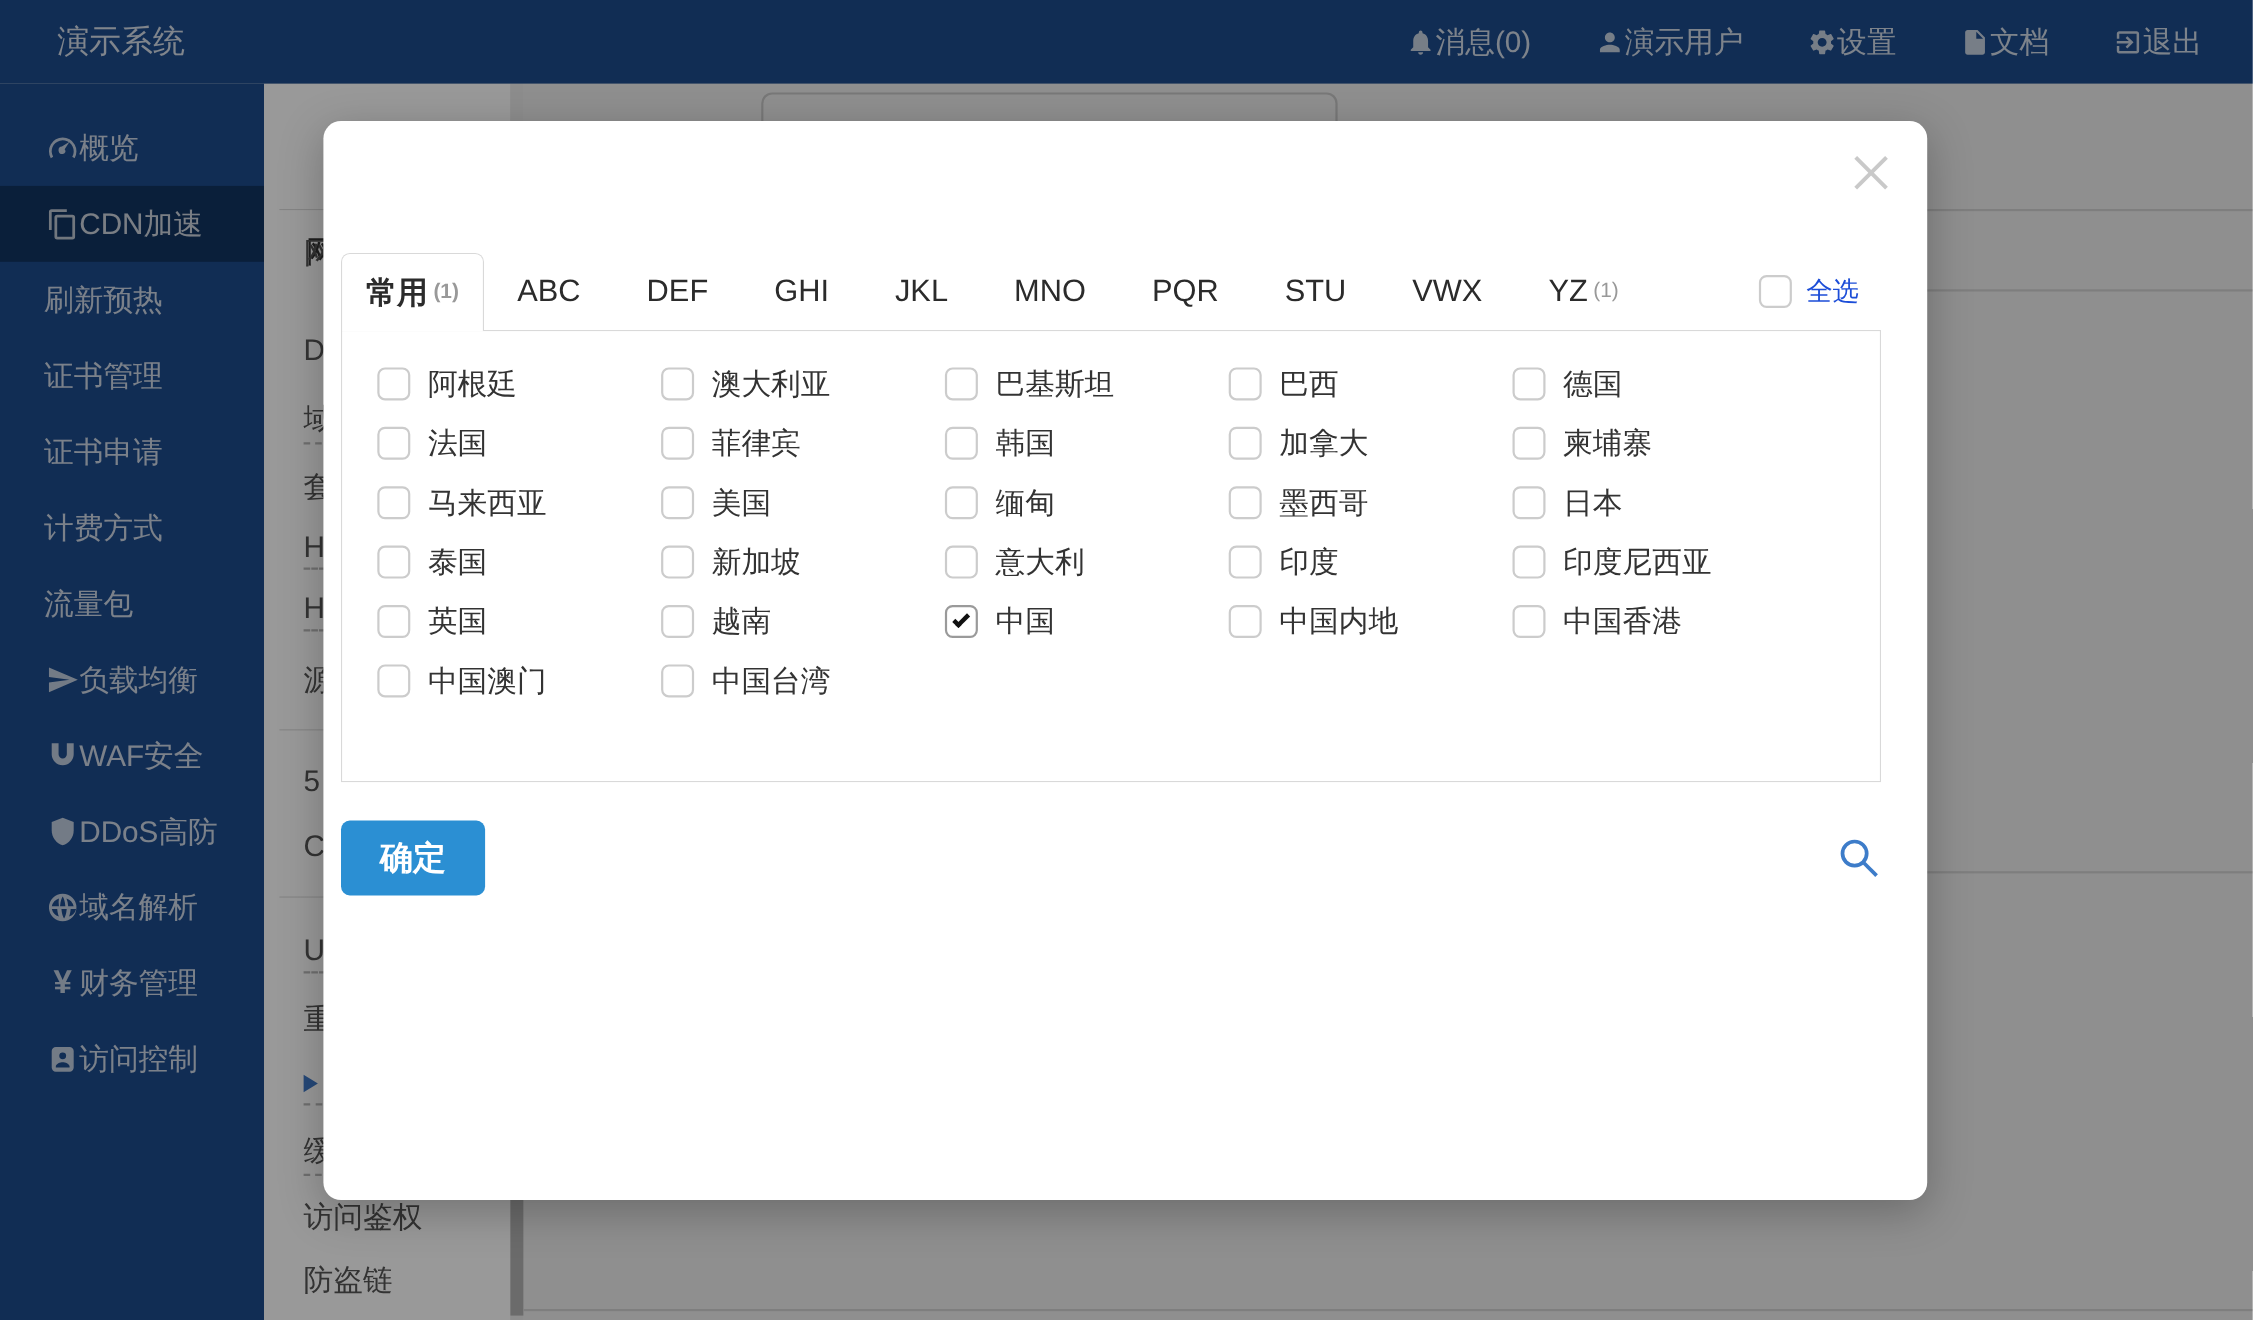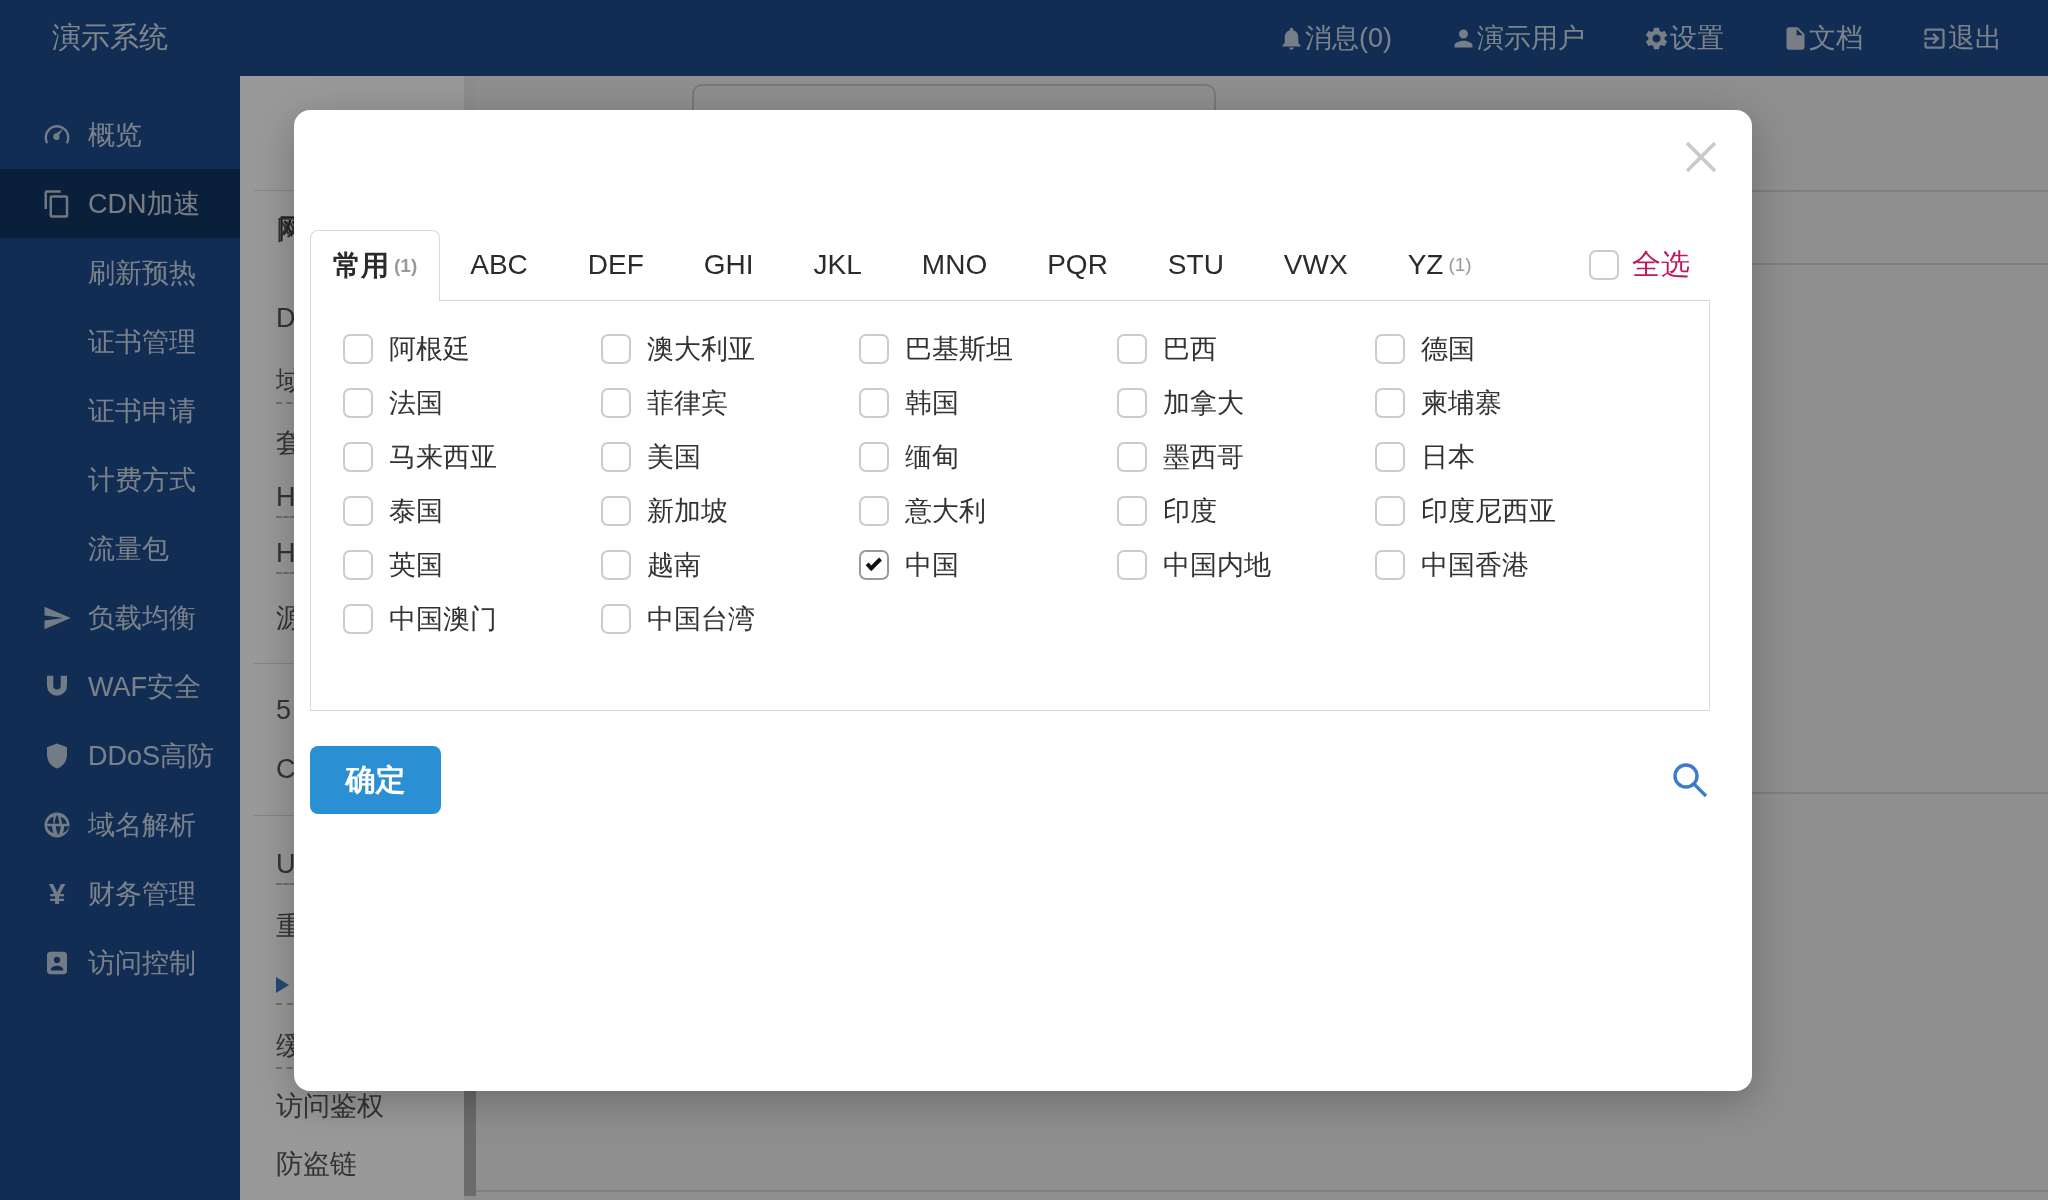--- a/index.html
+++ b/index.html
@@ -15,22 +15,22 @@
   .topnav { display:flex; align-items:center; gap:58px; padding-right:46px; }
   .topnav .titem { display:flex; align-items:center; color:rgba(255,255,255,.8); cursor:pointer; }
   .topnav .titem svg { width:27px; height:27px; fill:rgba(255,255,255,.75); }
   .topnav .titem .tlabel { font-size:27px; }
 
   
   .sidebar { position:absolute; left:0; top:76px; width:240px; height:1124px; background:#1d4b8c; z-index:2; padding-top:24px; }
   .sitem { height:69px; display:flex; align-items:center; padding-left:42px; color:rgba(255,255,255,.78); cursor:pointer; }
   .sitem svg { width:30px; height:30px; fill:rgba(255,255,255,.72); flex:0 0 30px; }
   .sitem .yen { width:30px; flex:0 0 30px; font-size:30px; font-weight:bold; color:rgba(255,255,255,.72); text-align:center; }
-  .sitem .slabel { font-size:27px; margin-left:16px; white-space:nowrap; }
-  .sitem.sub { padding-left:88px; }
+  .sitem .slabel { font-size:27px; white-space:nowrap; }
+  .sitem.sub { padding-left:40px; }
   .sitem.sub .slabel { margin-left:0; }
   .sitem.active { background:#123461; }
 
   
   .subpanel { position:absolute; left:240px; top:76px; width:224px; height:1124px; background:#ffffff; z-index:1; }
   .panel-heading { position:absolute; left:38px; font-size:28px; color:#333; white-space:nowrap; }
   .panel-divider { position:absolute; left:14px; right:0; height:1px; background:#dcdcdc; }
   .pitem { position:absolute; left:36px; font-size:27px; color:#555; white-space:nowrap; cursor:pointer; }
   .pitem.dashed { border-bottom:2px dashed #b9b9b9; padding-bottom:3px; }
   .pitem.hl { color:#3e78c8; }
@@ -51,21 +51,21 @@
   .modal-close { position:absolute; top:18px; right:22px; width:58px; height:58px; cursor:pointer; }
   .modal-close svg { width:58px; height:58px; stroke:#c9c9c9; stroke-width:3.6; }
 
   .tabstrip { position:absolute; left:16px; right:42px; top:120px; height:70px;
               display:flex; align-items:stretch; z-index:2; }
   .tab { display:flex; align-items:center; padding:0 30px; font-size:28px; color:#2b2b2b; cursor:pointer; }
   .tab .count { font-size:19px; color:#999; margin-left:5px; }
   .tab.active { border:1px solid #d9d9d9; border-bottom:none; border-radius:8px 8px 0 0;
                 background:#fff; font-weight:bold; margin-bottom:-1px; padding:0 22px; }
   .select-all { margin-left:auto; margin-right:20px; display:flex; align-items:center; gap:13px; cursor:pointer; }
-  .select-all .sa-label { font-size:29px; color:#be185d; }
+  .select-all .sa-label { font-size:24px; color:#1d4ed8; }
 
   .gridbox { position:absolute; left:16px; right:42px; top:190px; height:411px;
              border:1px solid #d9d9d9; z-index:1; padding:33px 0 0 32px; }
   .regions { display:grid; grid-template-columns:repeat(5,258px); row-gap:24px; }
   .region { display:flex; align-items:center; gap:16px; height:30px; cursor:pointer; }
   .region .rlabel { font-size:27px; color:#333; white-space:nowrap; }
 
   .cb { width:30px; height:30px; background:#fff; border:2px solid #ccc; border-radius:7px;
         display:flex; align-items:center; justify-content:center; flex:0 0 30px; }
   .cb.checked { border-color:#9a9a9a; }

